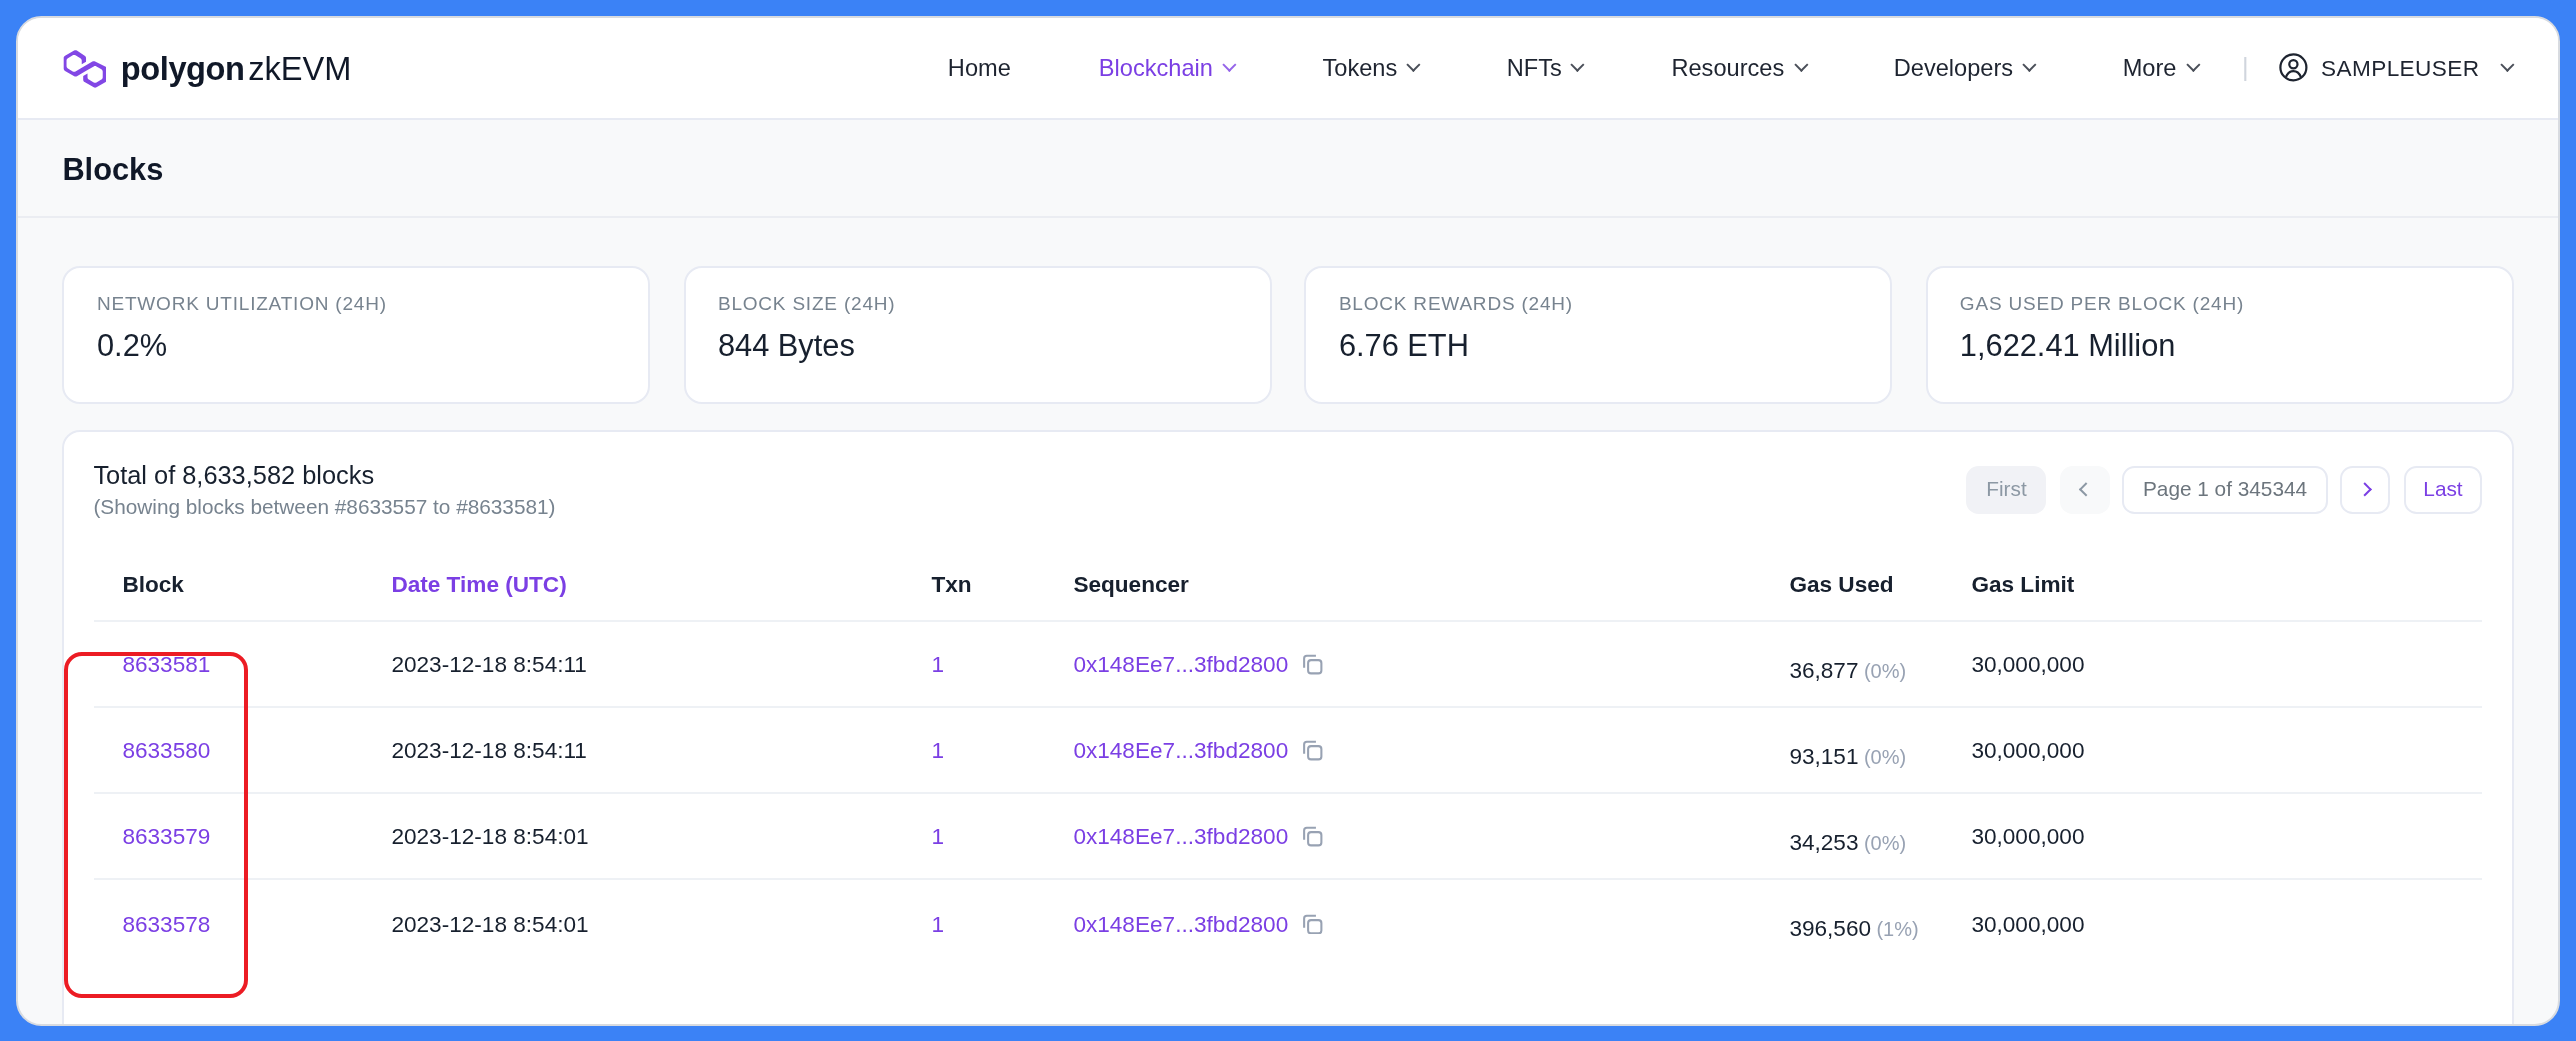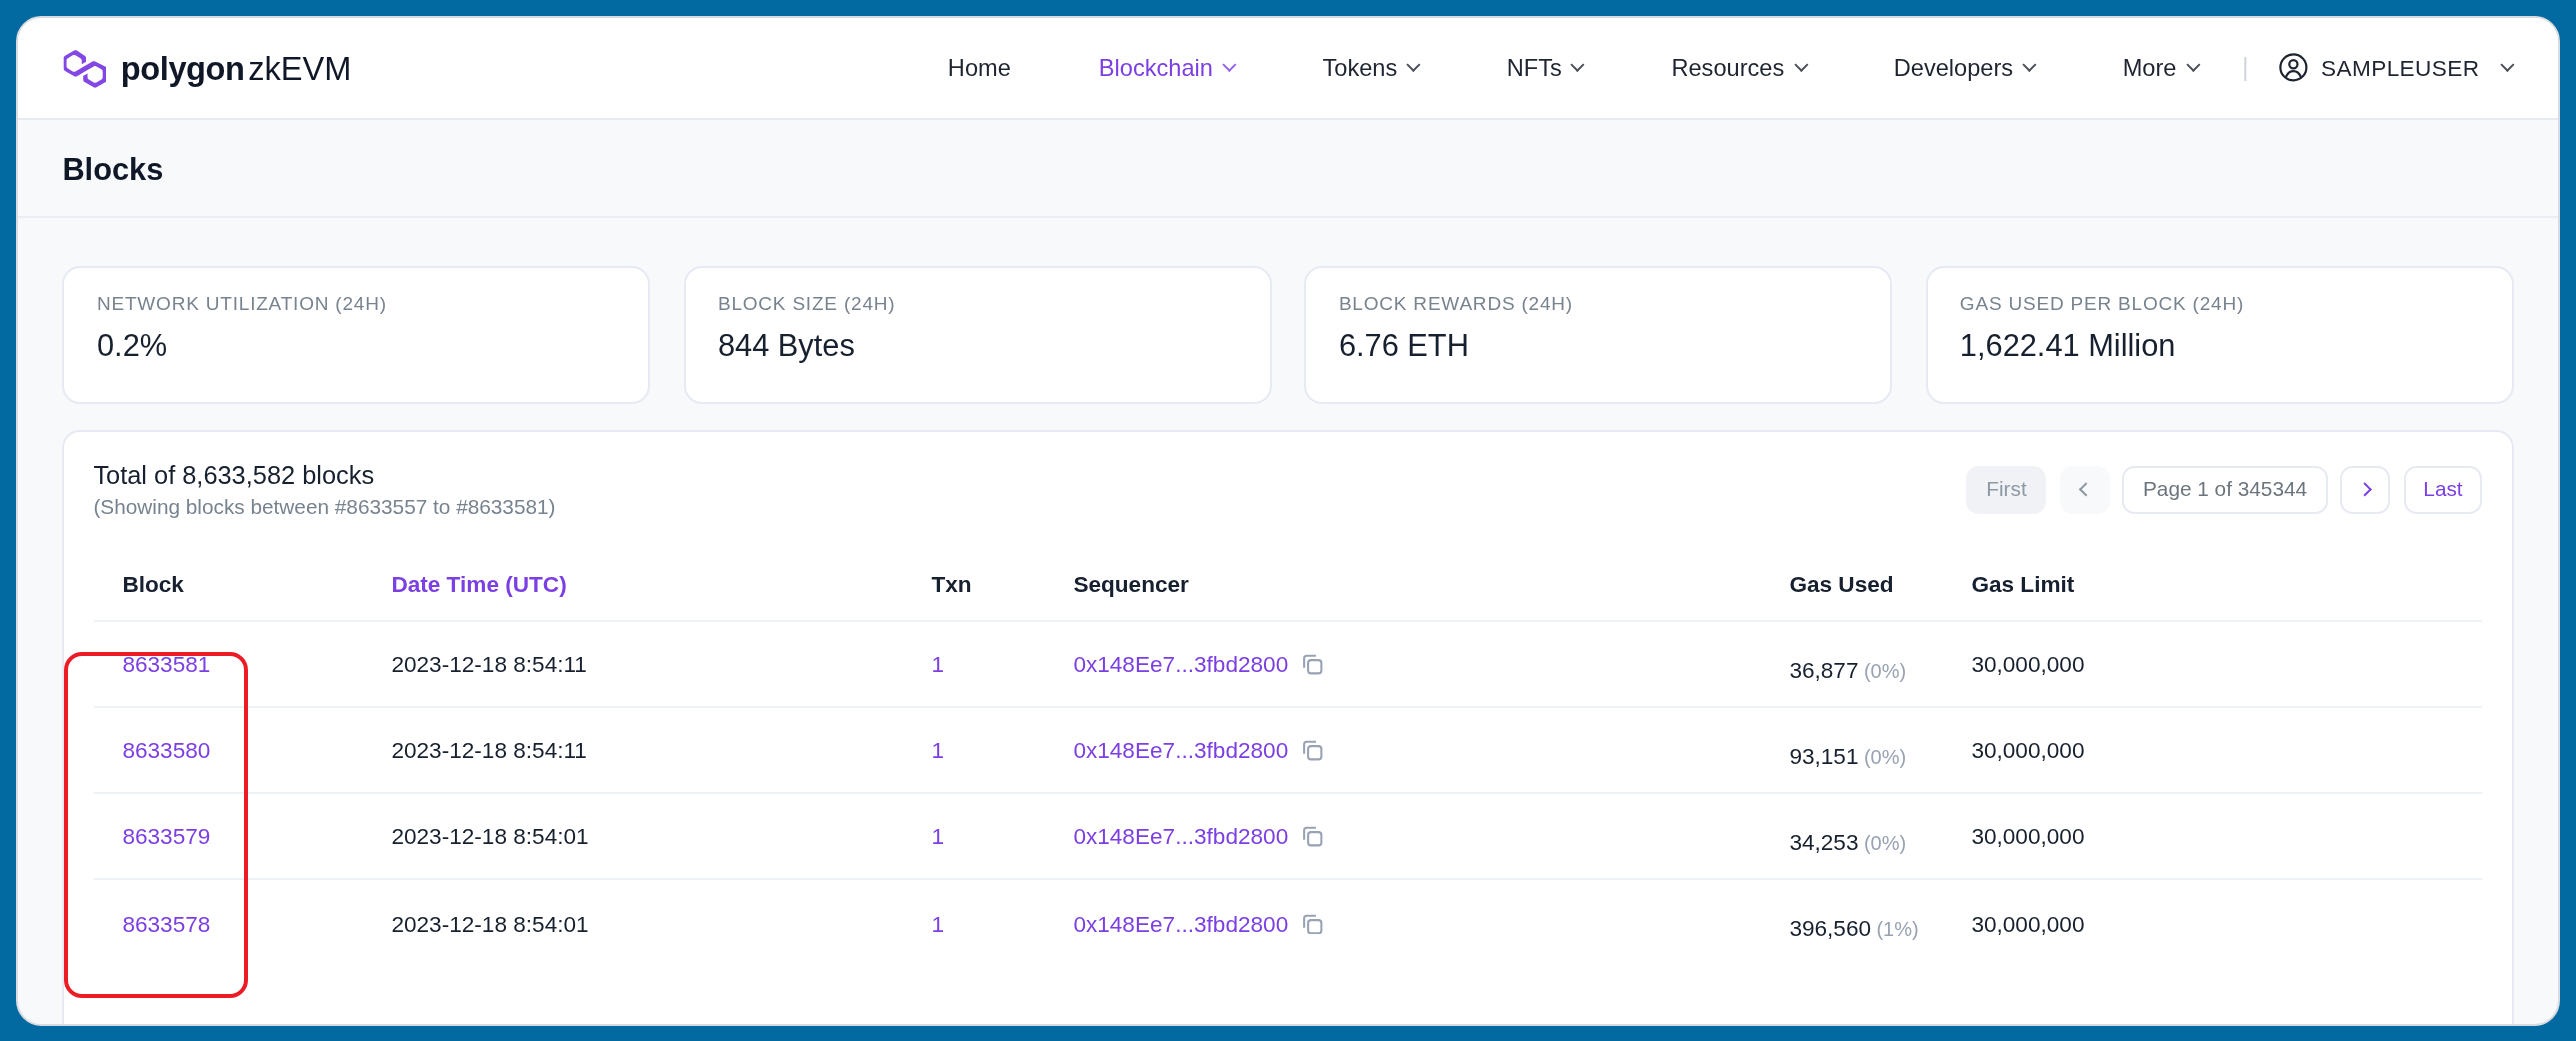--- a/index.html
+++ b/index.html
@@ -7,21 +7,21 @@
     --annotation:#ec1c24;
     --text-dark:#17202e;
     --text-gray:#77838f;
     --text-light:#98a2b3;
     --border:#e7eaf3;
     --row-border:#eef1f5;
     --bg-light:#f8f9fa;
   }
   *{box-sizing:border-box;margin:0;padding:0;}
   html,body{margin:0;padding:0;background:#fff;font-family:"Liberation Sans",sans-serif;}
-  #viewport{width:2576px;height:1042px;position:relative;overflow:hidden;background:#0369a1;}
+  #viewport{width:2576px;height:1042px;position:relative;overflow:hidden;background:#3b82f6;}
   #stage{width:1288px;height:521px;transform:scale(2);transform-origin:0 0;position:relative;}
 
   .frame{
     position:absolute;inset:8.2px;border:0.9px solid #d8dbe0;border-radius:12.7px;
     background:var(--bg-light);overflow:hidden;
   }
 
   
   .topbar{
     height:51px;background:#fff;border-bottom:0.9px solid var(--border);

